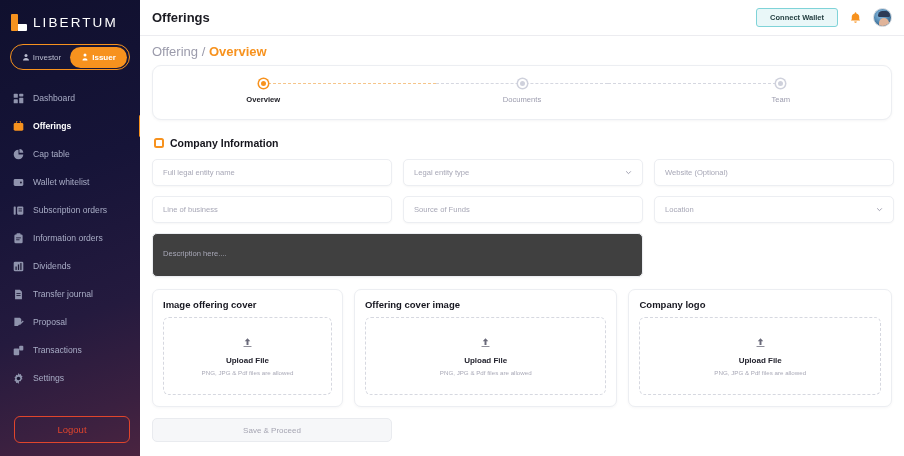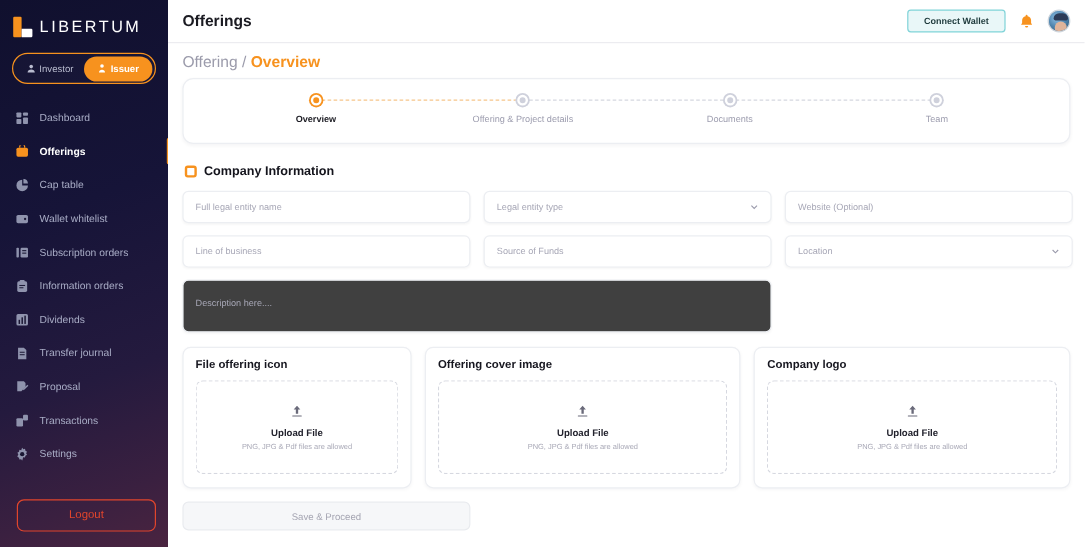--- a/index.html
+++ b/index.html
@@ -559,24 +559,20 @@
           <div class="step-line done" style="left:12.5%; right:62.5%;"></div>
           <div class="step-line" style="left:37.5%; right:37.5%;"></div>
           <div class="step-line" style="left:62.5%; right:12.5%;"></div>
 
           <div class="step active">
             <span class="step-dot"></span>
             <span class="step-label">Overview</span>
           </div>
           <div class="step">
             <span class="step-dot"></span>
-            <span class="step-label">Offering &amp; Project details</span>
-          </div>
-          <div class="step">
-            <span class="step-dot"></span>
             <span class="step-label">Documents</span>
           </div>
           <div class="step">
             <span class="step-dot"></span>
             <span class="step-label">Team</span>
           </div>
         </div>
       </div>
 
       <div class="section-head">
@@ -621,21 +617,21 @@
         </div>
 
         <div class="textarea-field">
           <span class="ph">Description here....</span>
         </div>
       </div>
 
       <div class="upload-row">
 
         <div class="upload-card">
-          <div class="upload-card-title">File offering icon</div>
+          <div class="upload-card-title">Image offering cover</div>
           <div class="dropzone">
             <span class="upload-ic">
               <svg viewBox="0 0 16 16" fill="currentColor">
                   <path d="M8 1.5l3.4 3.8H9.2v4.4H6.8V5.3H4.6z"></path>
                   <rect x="3" y="11.3" width="10" height="1.1" rx="0.5"></rect>
                 </svg>
             </span>
             <div class="dz-main">Upload File</div>
             <div class="dz-sub">PNG, JPG &amp; Pdf files are allowed</div>
           </div>

